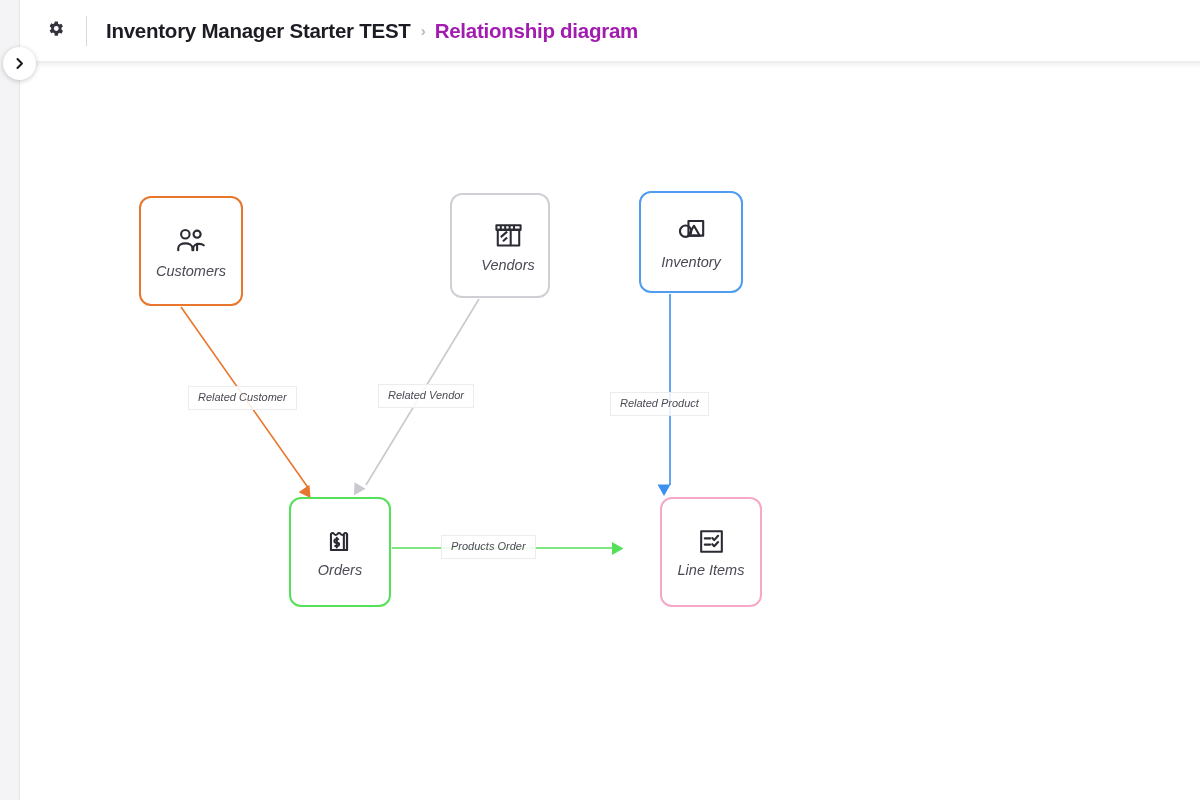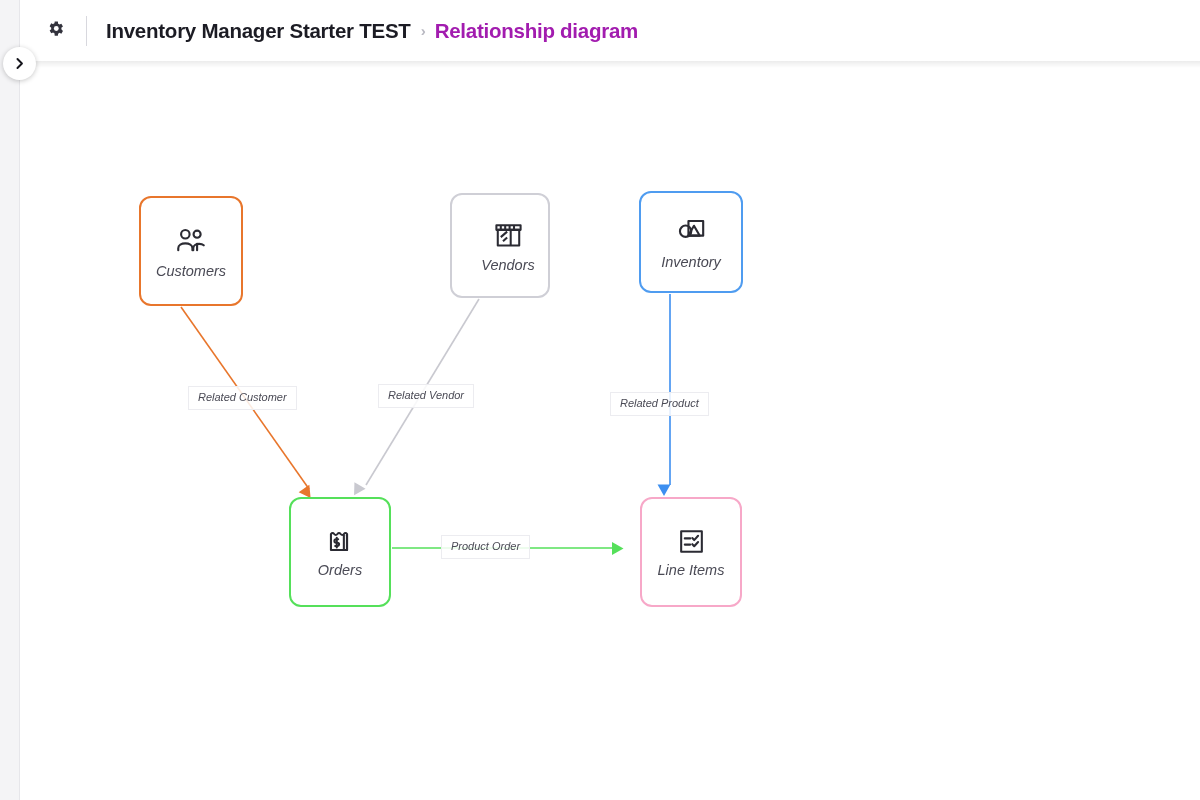--- a/index.html
+++ b/index.html
@@ -265,33 +265,33 @@
             <svg width="31" height="31" viewBox="0 0 24 24" fill="none" stroke="#2b2b33" stroke-width="1.6" stroke-linejoin="round" stroke-linecap="round">
       <path d="M4.6 6.2c.8-1.1 1.7-1.1 2.5 0 .8 1.1 1.7 1.1 2.5 0 .8-1.1 1.7-1.1 2.5 0 .8 1.1 1.7 1.1 2.5 0 .8-1.1 1.7-1.1 2.5 0V18.6H4.6z"></path>
       <path d="M14.6 7v11.6"></path>
       <path d="M17 7.2v11.4"></path>
       <path d="M10.2 10.3h-1.6a1.3 1.3 0 0 0 0 2.6h1a1.3 1.3 0 0 1 0 2.6H7.9"></path>
       <path d="M9.1 9.1v7.6"></path>
     </svg>
           </div>
           <div class="node-label">Orders</div>
         </div>
-        <div class="node" style="left: 619px; top: 436px; width: 102px; height: 110px; border-color: rgb(247, 168, 200);">
+        <div class="node" style="left: 639px; top: 436px; width: 102px; height: 110px; border-color: rgb(247, 168, 200);">
           <div class="node-icon">
             <svg width="31" height="31" viewBox="0 0 24 24" fill="none" stroke="#2b2b33" stroke-width="1.6" stroke-linejoin="round" stroke-linecap="round">
       <rect x="4" y="4" width="16" height="16"></rect>
       <path d="M6.8 9.6h4.2M6.8 14.4h4.2"></path>
       <path d="M12.6 9.3l1.5 1.6 3-3.3"></path>
       <path d="M12.6 14.1l1.5 1.6 3-3.3"></path>
     </svg>
           </div>
           <div class="node-label">Line Items</div>
         </div>
       </div>
     <div id="edge-label-layer">
         <div class="edge-label" style="left: 167px; top: 325px;">Related Customer</div>
         <div class="edge-label" style="left: 338px; top: 323px; margin-left: 19px;">Related Vendor</div>
         <div class="edge-label" style="left: 589px; top: 331px;">Related Product</div>
-        <div class="edge-label" style="left: 420px; top: 474px;">Product Order</div>
+        <div class="edge-label" style="left: 420px; top: 474px;">Products Order</div>
       </div>
   </div>
 
 </div>
 
 </body></html>

